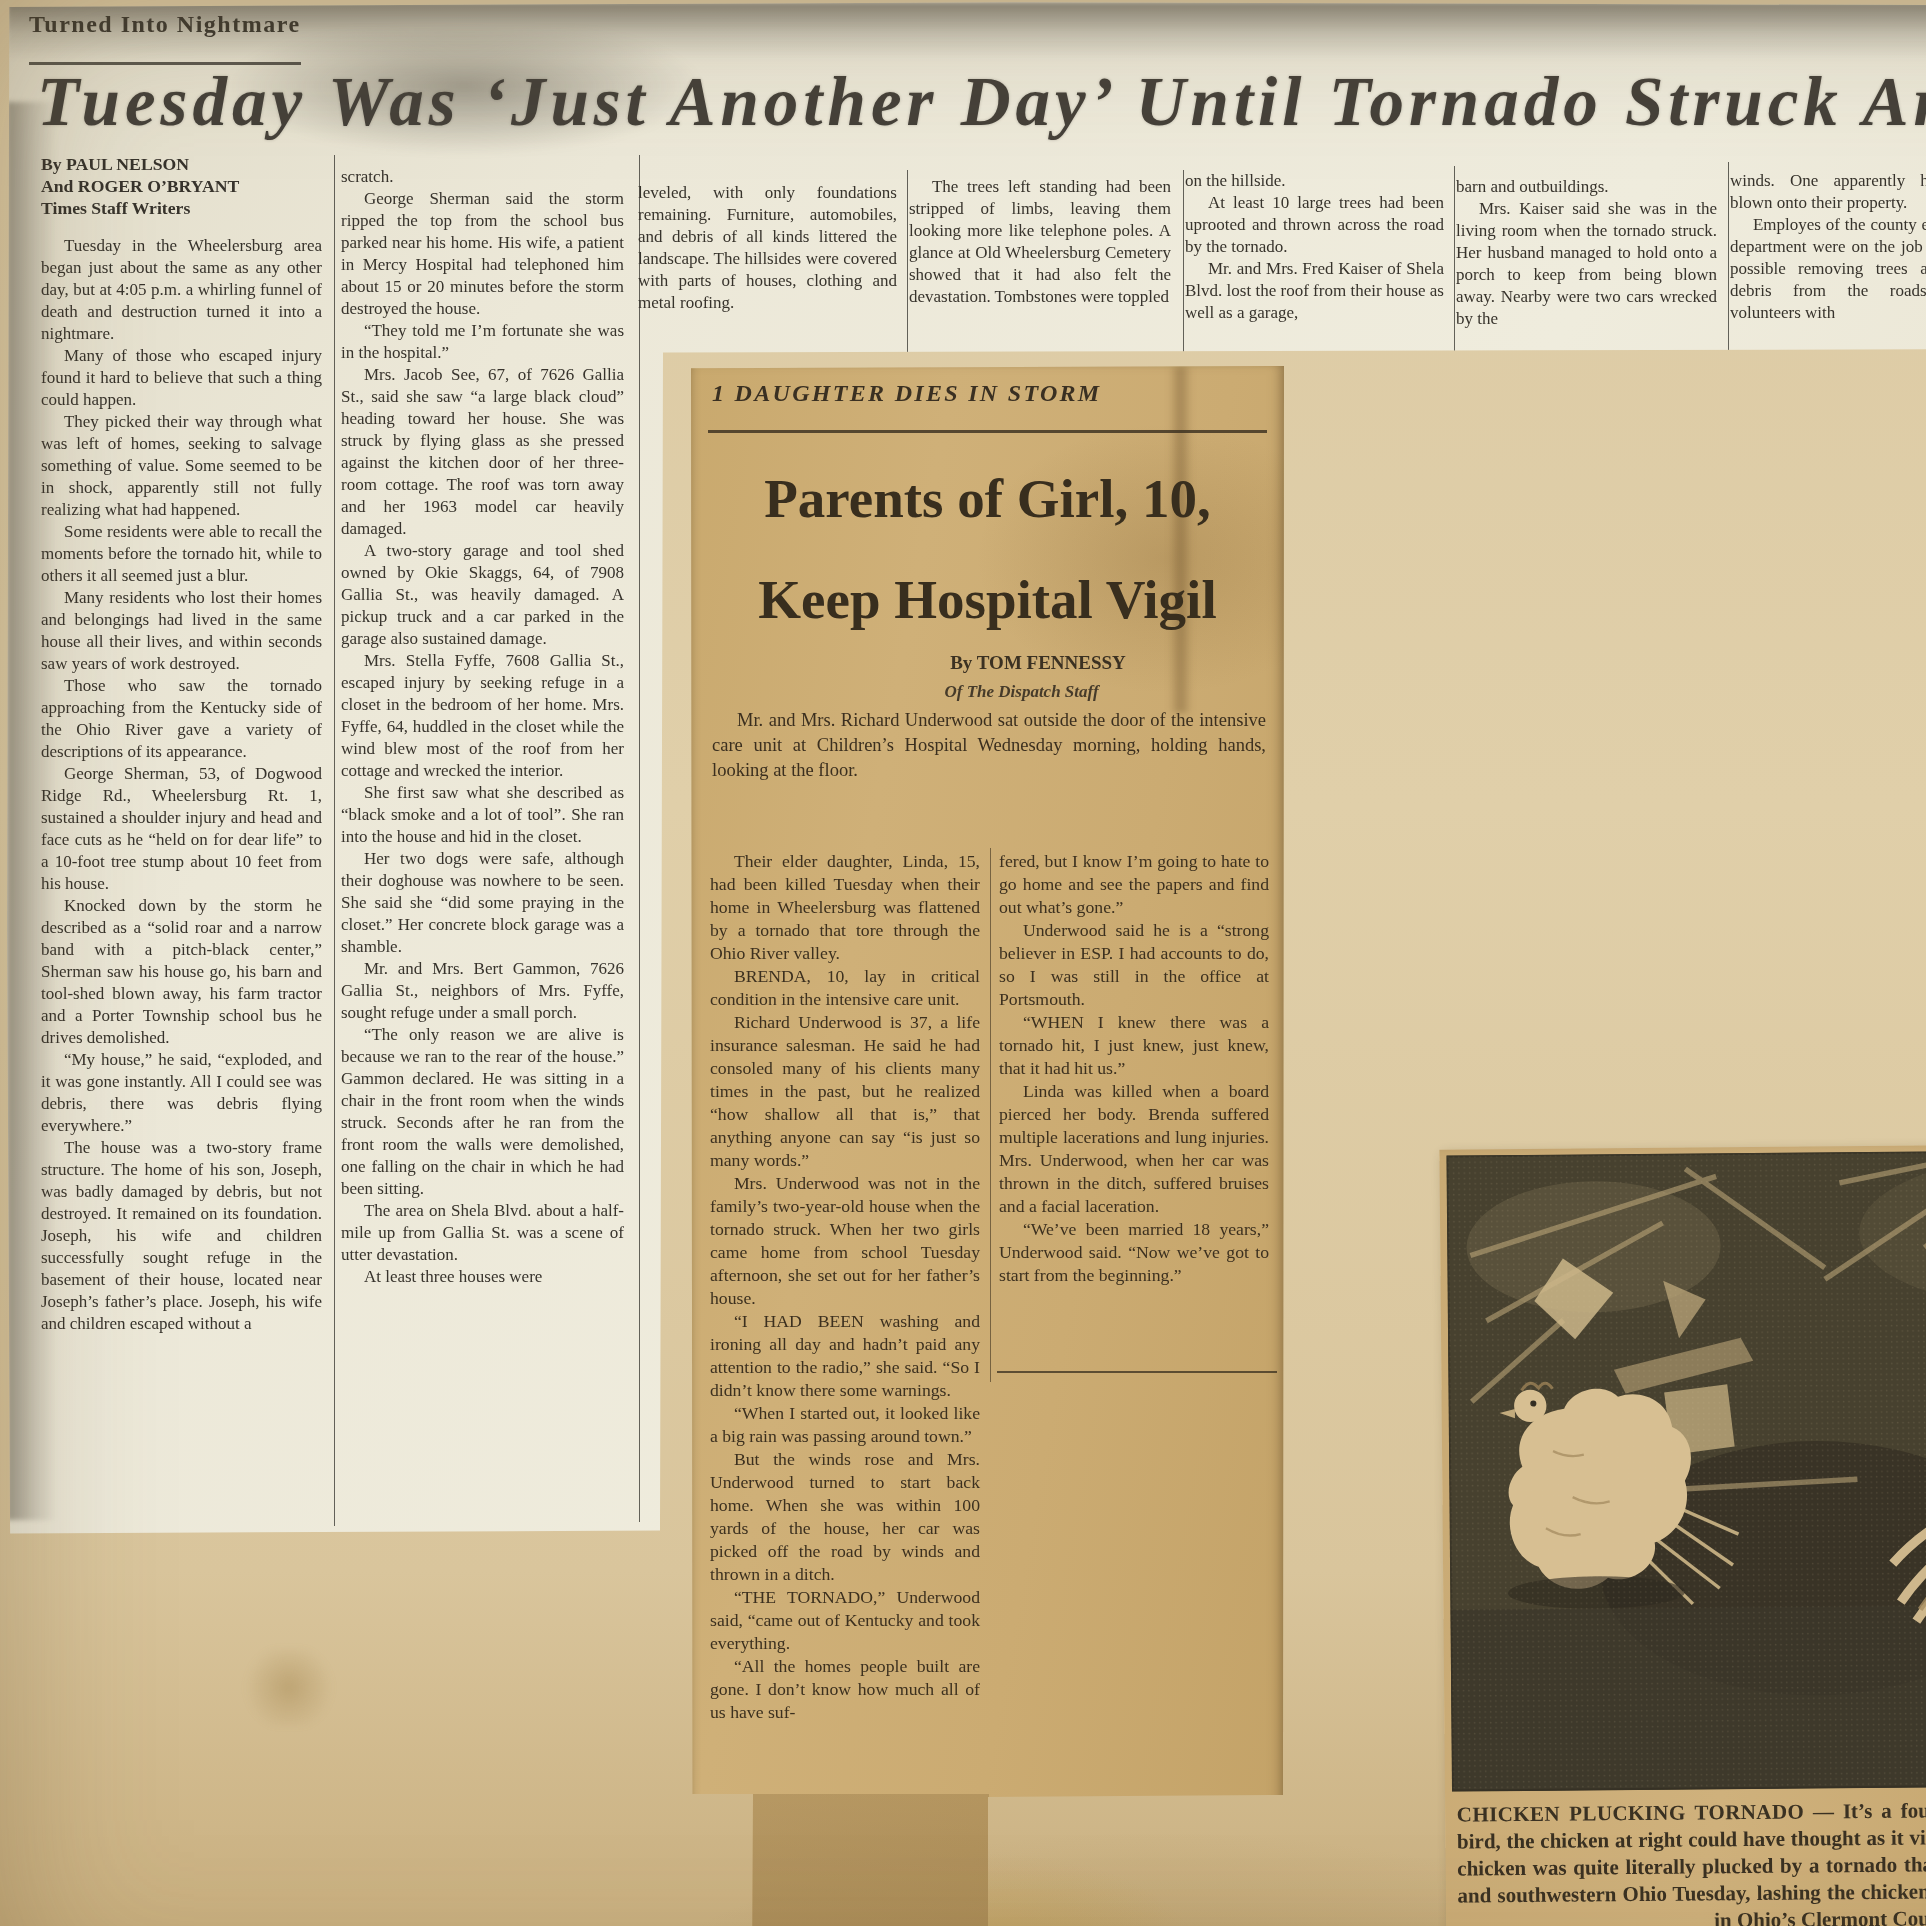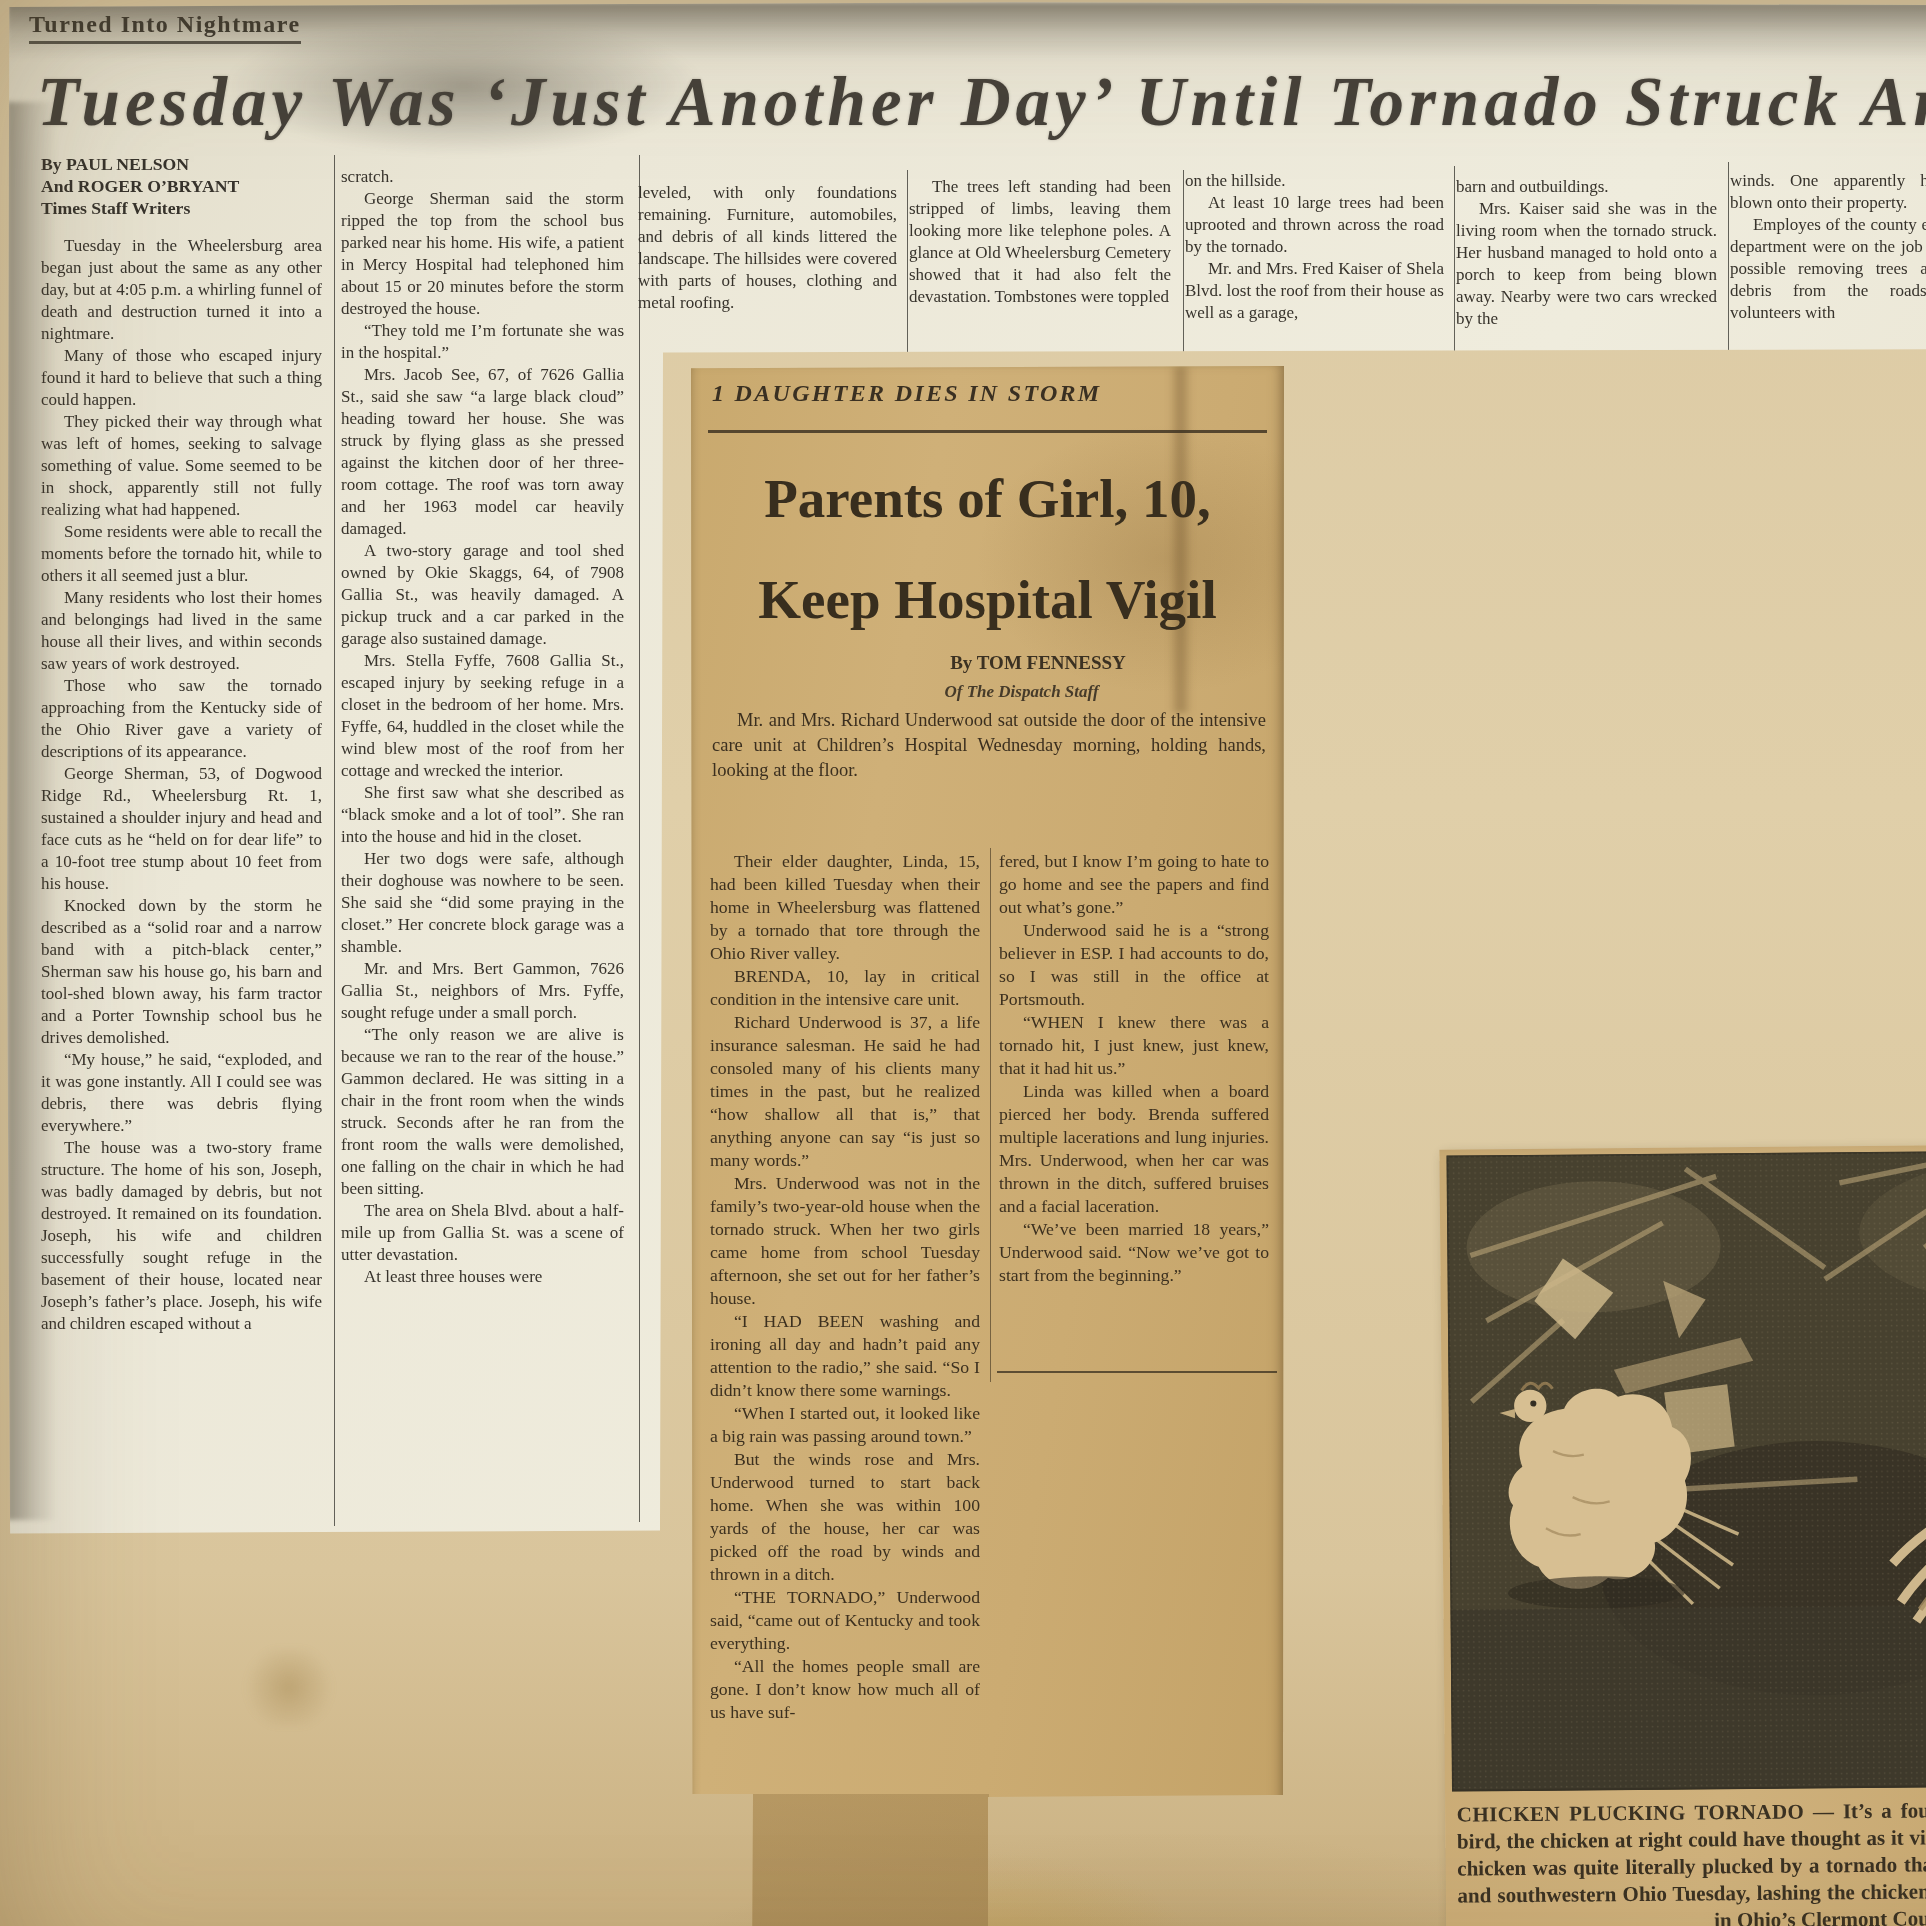--- a/index.html
+++ b/index.html
@@ -19,21 +19,21 @@
      clip-path:polygon(2.3px 5.4px,1002px 0.8px,2029px 3.9px,2291px 13px,2287px 341px,2219px 347px,656px 351px,653px 1529px,3.1px 1532px,0px 925px);
      box-shadow:0 3.9px 13px rgba(70,60,40,.25);color:#36322b;}
   .smudge{position:absolute;pointer-events:none;}
   .smudge-top{left:0;top:0;width:100%;height:58px;filter:blur(2.7px);
      background:linear-gradient(180deg,rgba(73,69,59,.58),rgba(73,69,59,.18) 55%,transparent);}
   .smudge-head{left:216px;top:27px;width:482px;height:127px;filter:blur(3.9px);
      background:radial-gradient(ellipse at 50% 45%,rgba(92,87,74,.5),transparent 70%);}
   .smudge-left{left:0;top:100px;width:50px;height:1418px;filter:blur(2.7px);
      background:linear-gradient(90deg,rgba(99,94,81,.55),rgba(99,94,81,.2) 55%,transparent);}
   .kicker{position:absolute;left:22px;top:9.2px;font-size:24px;font-weight:bold;letter-spacing:1.5px;
-     color:#3d3930;padding-bottom:3px;border-bottom:3.9px solid rgba(58,55,47,.8);}
+     color:#3d3930;padding-bottom:24px;border-bottom:3.9px solid rgba(58,55,47,.8);}
   .headline{position:absolute;left:30px;top:61px;width:2250px;white-space:nowrap;
      font-size:69px;font-weight:bold;font-style:italic;letter-spacing:5px;color:#45413a;
      text-shadow:0 0 2.7px rgba(80,75,62,.35);}
   .col{position:absolute;font-size:17px;line-height:22px;color:#37332c;}
   .para{margin:0;text-indent:1.35em;text-align:justify;}
   .cont [data-bind-paras] .para:first-child{text-indent:0;}
   .byline{ text-align:left;font-weight:bold;font-size:17.7px;line-height:22px;margin-bottom:16px;}
   .vdiv{position:absolute;width:1.2px;background:rgba(45,43,37,.72);}
   
   .clip-mid{left:691px;top:366px;width:593px;height:1607px;color:#3b2f1f;
@@ -191,21 +191,21 @@
     <div class="vcol vcol-left">
       <div data-bind-paras="vigil_article.col_left">
           <p class="para">Their elder daughter, Linda, 15, had been killed Tuesday when their home in Wheelersburg was flattened by a tornado that tore through the Ohio River valley.</p>
           <p class="para">BRENDA, 10, lay in critical condition in the intensive care unit.</p>
           <p class="para">Richard Underwood is 37, a life insurance salesman. He said he had consoled many of his clients many times in the past, but he realized “how shallow all that is,” that anything anyone can say “is just so many words.”</p>
           <p class="para">Mrs. Underwood was not in the family’s two-year-old house when the tornado struck. When her two girls came home from school Tuesday afternoon, she set out for her father’s house.</p>
           <p class="para">“I HAD BEEN washing and ironing all day and hadn’t paid any attention to the radio,” she said. “So I didn’t know there some warnings.</p>
           <p class="para">“When I started out, it looked like a big rain was passing around town.”</p>
           <p class="para">But the winds rose and Mrs. Underwood turned to start back home. When she was within 100 yards of the house, her car was picked off the road by winds and thrown in a ditch.</p>
           <p class="para">“THE TORNADO,” Underwood said, “came out of Kentucky and took everything.</p>
-          <p class="para">“All the homes people small are gone. I don’t know how much all of us have suf-</p>
+          <p class="para">“All the homes people built are gone. I don’t know how much all of us have suf-</p>
         </div>
     </div>
 
     <div class="vcol vcol-right cont">
       <div data-bind-paras="vigil_article.col_right">
           <p class="para">fered, but I know I’m going to hate to go home and see the papers and find out what’s gone.”</p>
           <p class="para">Underwood said he is a “strong believer in ESP. I had accounts to do, so I was still in the office at Portsmouth.</p>
           <p class="para">“WHEN I knew there was a tornado hit, I just knew, just knew, that it had hit us.”</p>
           <p class="para">Linda was killed when a board pierced her body. Brenda suffered multiple lacerations and lung injuries. Mrs. Underwood, when her car was thrown in the ditch, suffered bruises and a facial laceration.</p>
           <p class="para">“We’ve been married 18 years,” Underwood said. “Now we’ve got to start from the beginning.”</p>

